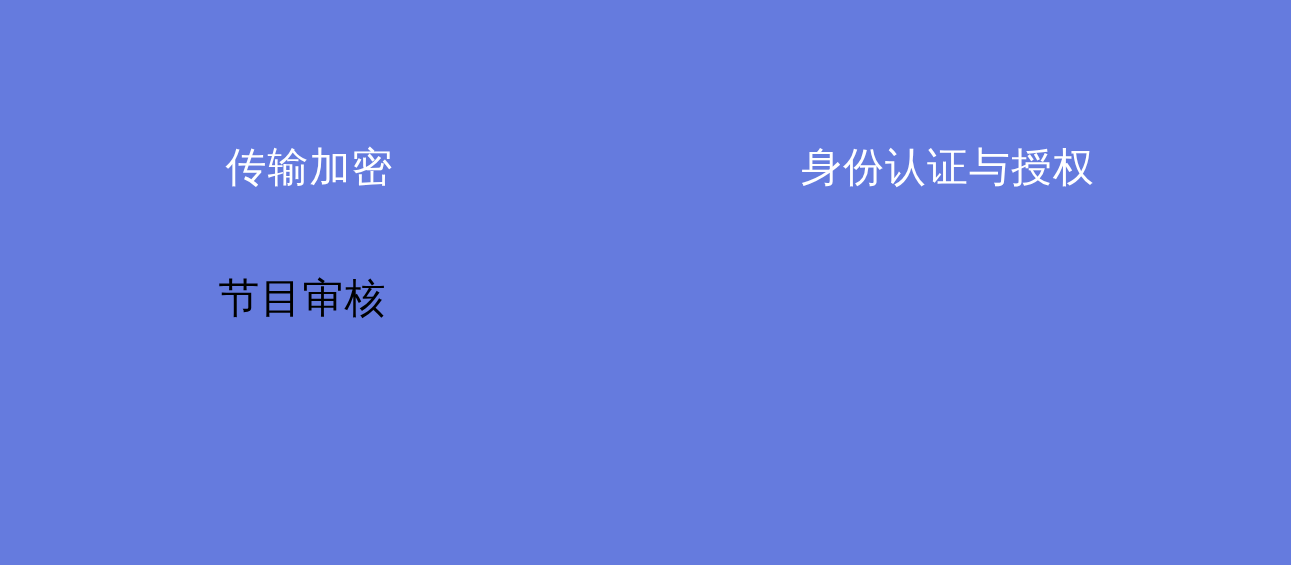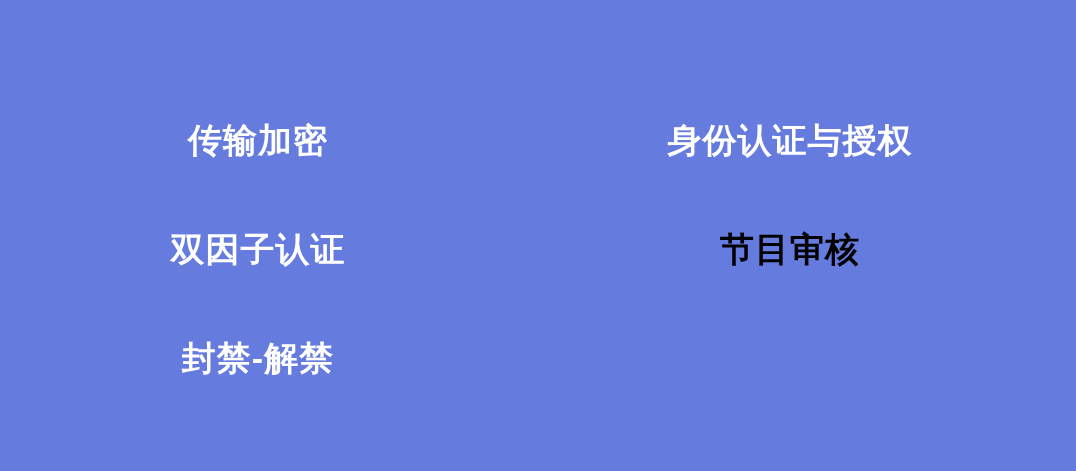--- a/index.html
+++ b/index.html
@@ -45,21 +45,21 @@
     height: 100%;
   }
 
   .cell-left  { justify-content: center; }
   .cell-right { justify-content: center; }
 
   .item-label {
     color: #ffffff;
     font-size: 34px;
     line-height: 1;
-    font-weight: 700;
+    font-weight: 400;
     letter-spacing: 1px;
     white-space: nowrap;
     text-align: left;
     user-select: none;
   }
 
   
   .col-left-inner  { transform: translateX(0px); }
   .col-right-inner { transform: translateX(-6px); }
 </style>
@@ -73,28 +73,22 @@
     <div class="cell"></div>
     <div class="cell"></div>
 
     <div class="cell cell-left">
       <span class="item-label col-left-inner" style="color: rgb(255, 255, 255);">传输加密</span>
     </div>
     <div class="cell cell-right">
       <span class="item-label col-right-inner" style="color: rgb(255, 255, 255);">身份认证与授权</span>
     </div>
 
-    <div class="cell cell-left">
-      <span class="item-label col-left-inner" style="color: rgb(255, 255, 255);">双因子认证</span>
-    </div>
     <div class="cell cell-right">
       <span class="item-label col-right-inner" style="color: #000000;">节目审核</span>
     </div>
 
-    <div class="cell cell-left">
-      <span class="item-label col-left-inner" style="color: rgb(255, 255, 255);">封禁-解禁</span>
-    </div>
 
     <div class="cell"></div>
     <div class="cell"></div>
 
   </div>
 </div>
 
 </body></html>

